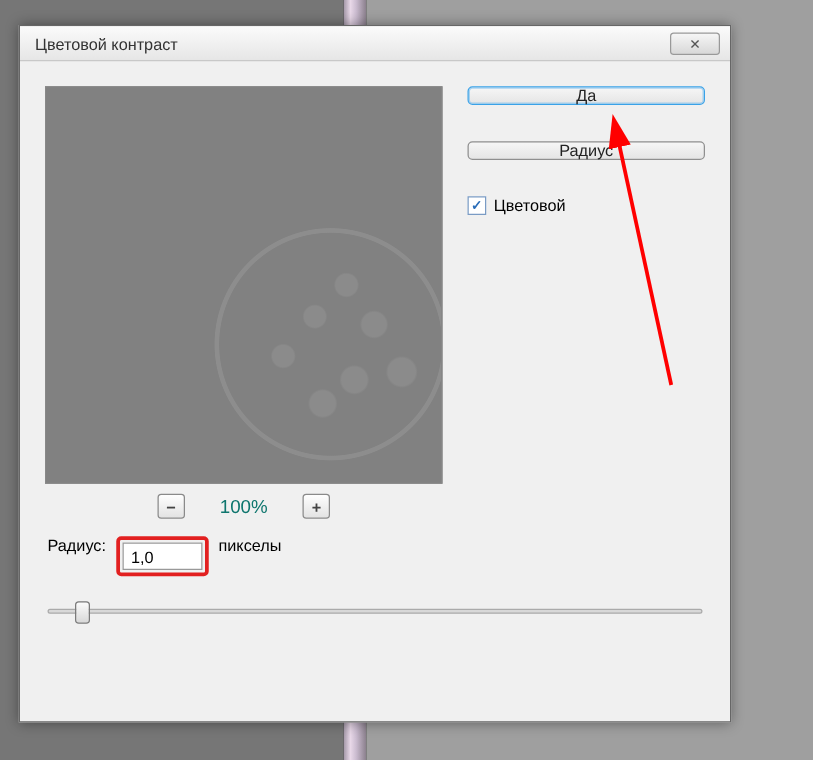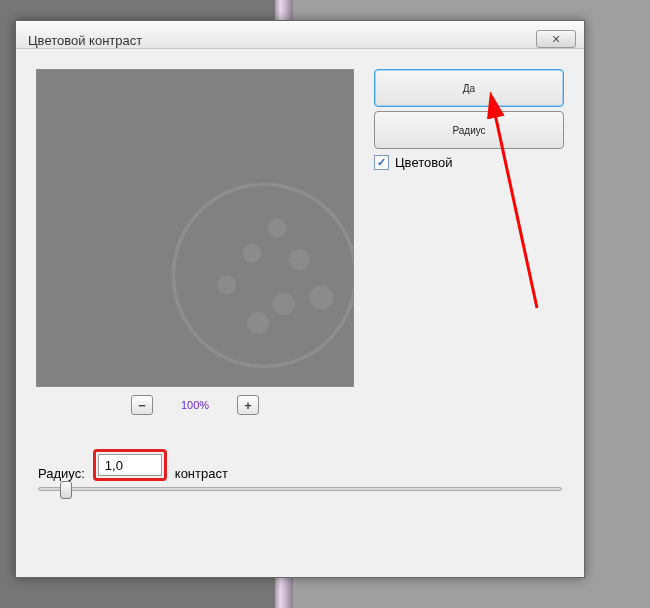--- a/index.html
+++ b/index.html
@@ -35,21 +35,21 @@
       width: 570px; height: 558px;
       background: #f0f0f0;
       border: 1px solid #666;
       box-shadow: 0 0 10px rgba(0,0,0,0.4);
     }
     .titlebar {
       height: 28px;
       background: linear-gradient(#fbfbfb,#e6e6e6);
       border-bottom: 1px solid #c8c8c8;
       display: flex;
-      align-items: flex-end;
+      align-items: center;
       padding: 1px 8px 0 12px;
     }
     .titlebar-title { flex: 1; color: #333; }
     .close-btn {
       width: 40px; height: 18px;
       background: linear-gradient(#f6f6f6,#d8d8d8);
       border: 1px solid #999;
       border-radius: 3px;
       display: flex; align-items: center; justify-content: center;
       font-size: 11px; color: #555;
@@ -91,55 +91,55 @@
     }
     .zoom-btn {
       width: 22px; height: 20px;
       background: linear-gradient(#fefefe,#e3e3e3);
       border: 1px solid #8a8a8a;
       border-radius: 3px;
       display: flex; align-items: center; justify-content: center;
       font-size: 13px; font-weight: bold; color: #444;
       cursor: pointer;
     }
-    .zoom-label { font-size: 11px; color: #6d28d9; }
+    .zoom-label { font-size: 15px; color: #0f766e; }
     .right-col {
       position: absolute;
       left: 358px; top: 20px;
       width: 194px;
     }
     .ps-button {
-      width: 190px; height: 38px;
+      width: 190px; height: 15px;
       background: linear-gradient(#f6f6f6,#e5e5e5);
       border: 1px solid #8f8f8f;
       border-radius: 4px;
       display: flex; align-items: center; justify-content: center;
-      font-size: 10px; color: #222;
-      cursor: pointer;
-      margin-bottom: 4px;
+      font-size: 13px; color: #222;
+      cursor: pointer;
+      margin-bottom: 29px;
     }
     .ps-button.primary {
       border: 1.5px solid #3aa2e8;
       box-shadow: inset 0 0 0 1px rgba(120,190,240,.6);
     }
     .preview-check {
       display: flex; align-items: center; gap: 6px;
       margin-top: 6px;
     }
     .checkbox {
       width: 15px; height: 15px;
       border: 1px solid #7a9bc4;
       background: #fff;
       display: flex; align-items: center; justify-content: center;
       font-size: 11px; color: #2a6db8; font-weight: bold;
     }
     .radius-row {
       position: absolute;
-      left: 22px; top: 400px;
-      display: flex; align-items: flex-end; gap: 8px;
+      left: 22px; top: 380px;
+      display: flex; align-items: flex-start; gap: 8px;
     }
     .radius-input-wrap {
       border: 3px solid #e22020;
       border-radius: 4px;
       padding: 2px;
     }
     .radius-input {
       width: 64px; height: 22px;
       border: 1px solid #999;
       background: #fff;
@@ -220,21 +220,21 @@
         </div>
         <span>Цветовой</span>
       </div>
     </div>
 
     <div class="radius-row">
       <span>Радиус:</span>
       <div class="radius-input-wrap">
         <input class="radius-input" type="text" value="1,0" style="">
       </div>
-      <span>контраст</span>
+      <span>пикселы</span>
     </div>
 
     <div class="slider-wrap">
       <div class="slider-track">
         <div class="slider-thumb"></div>
       </div>
     </div>
 
   </div>
 </div>

